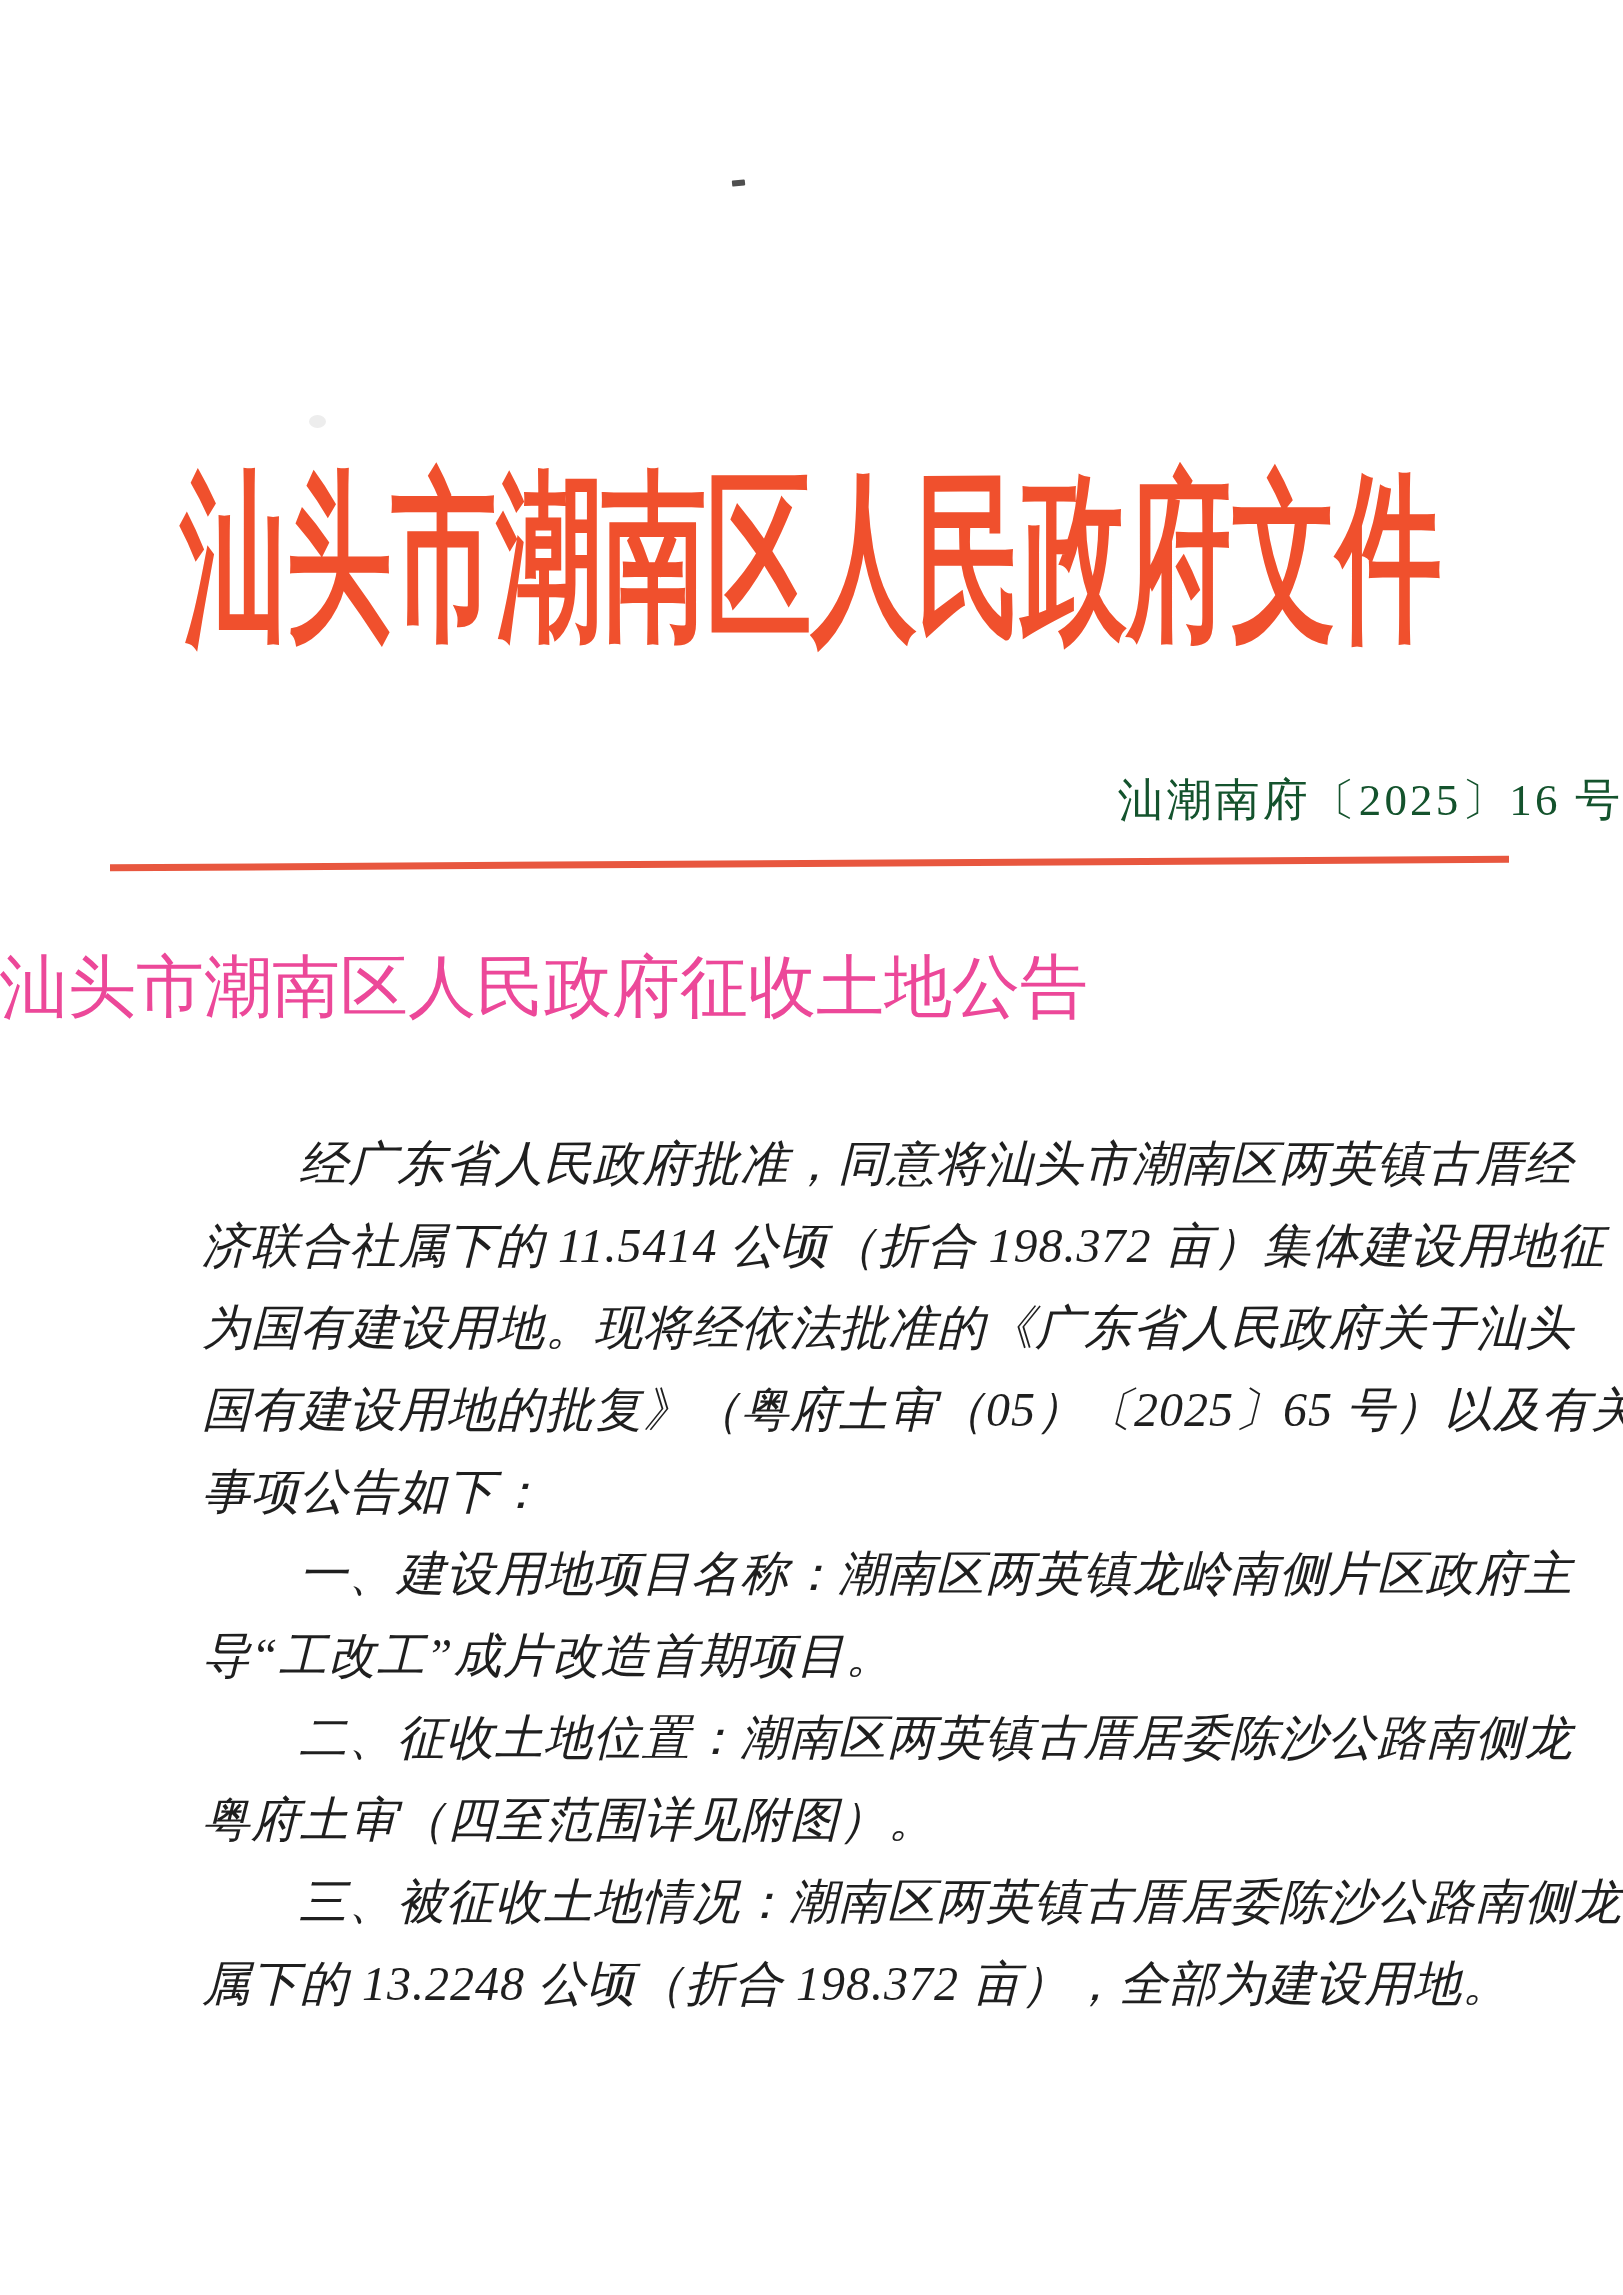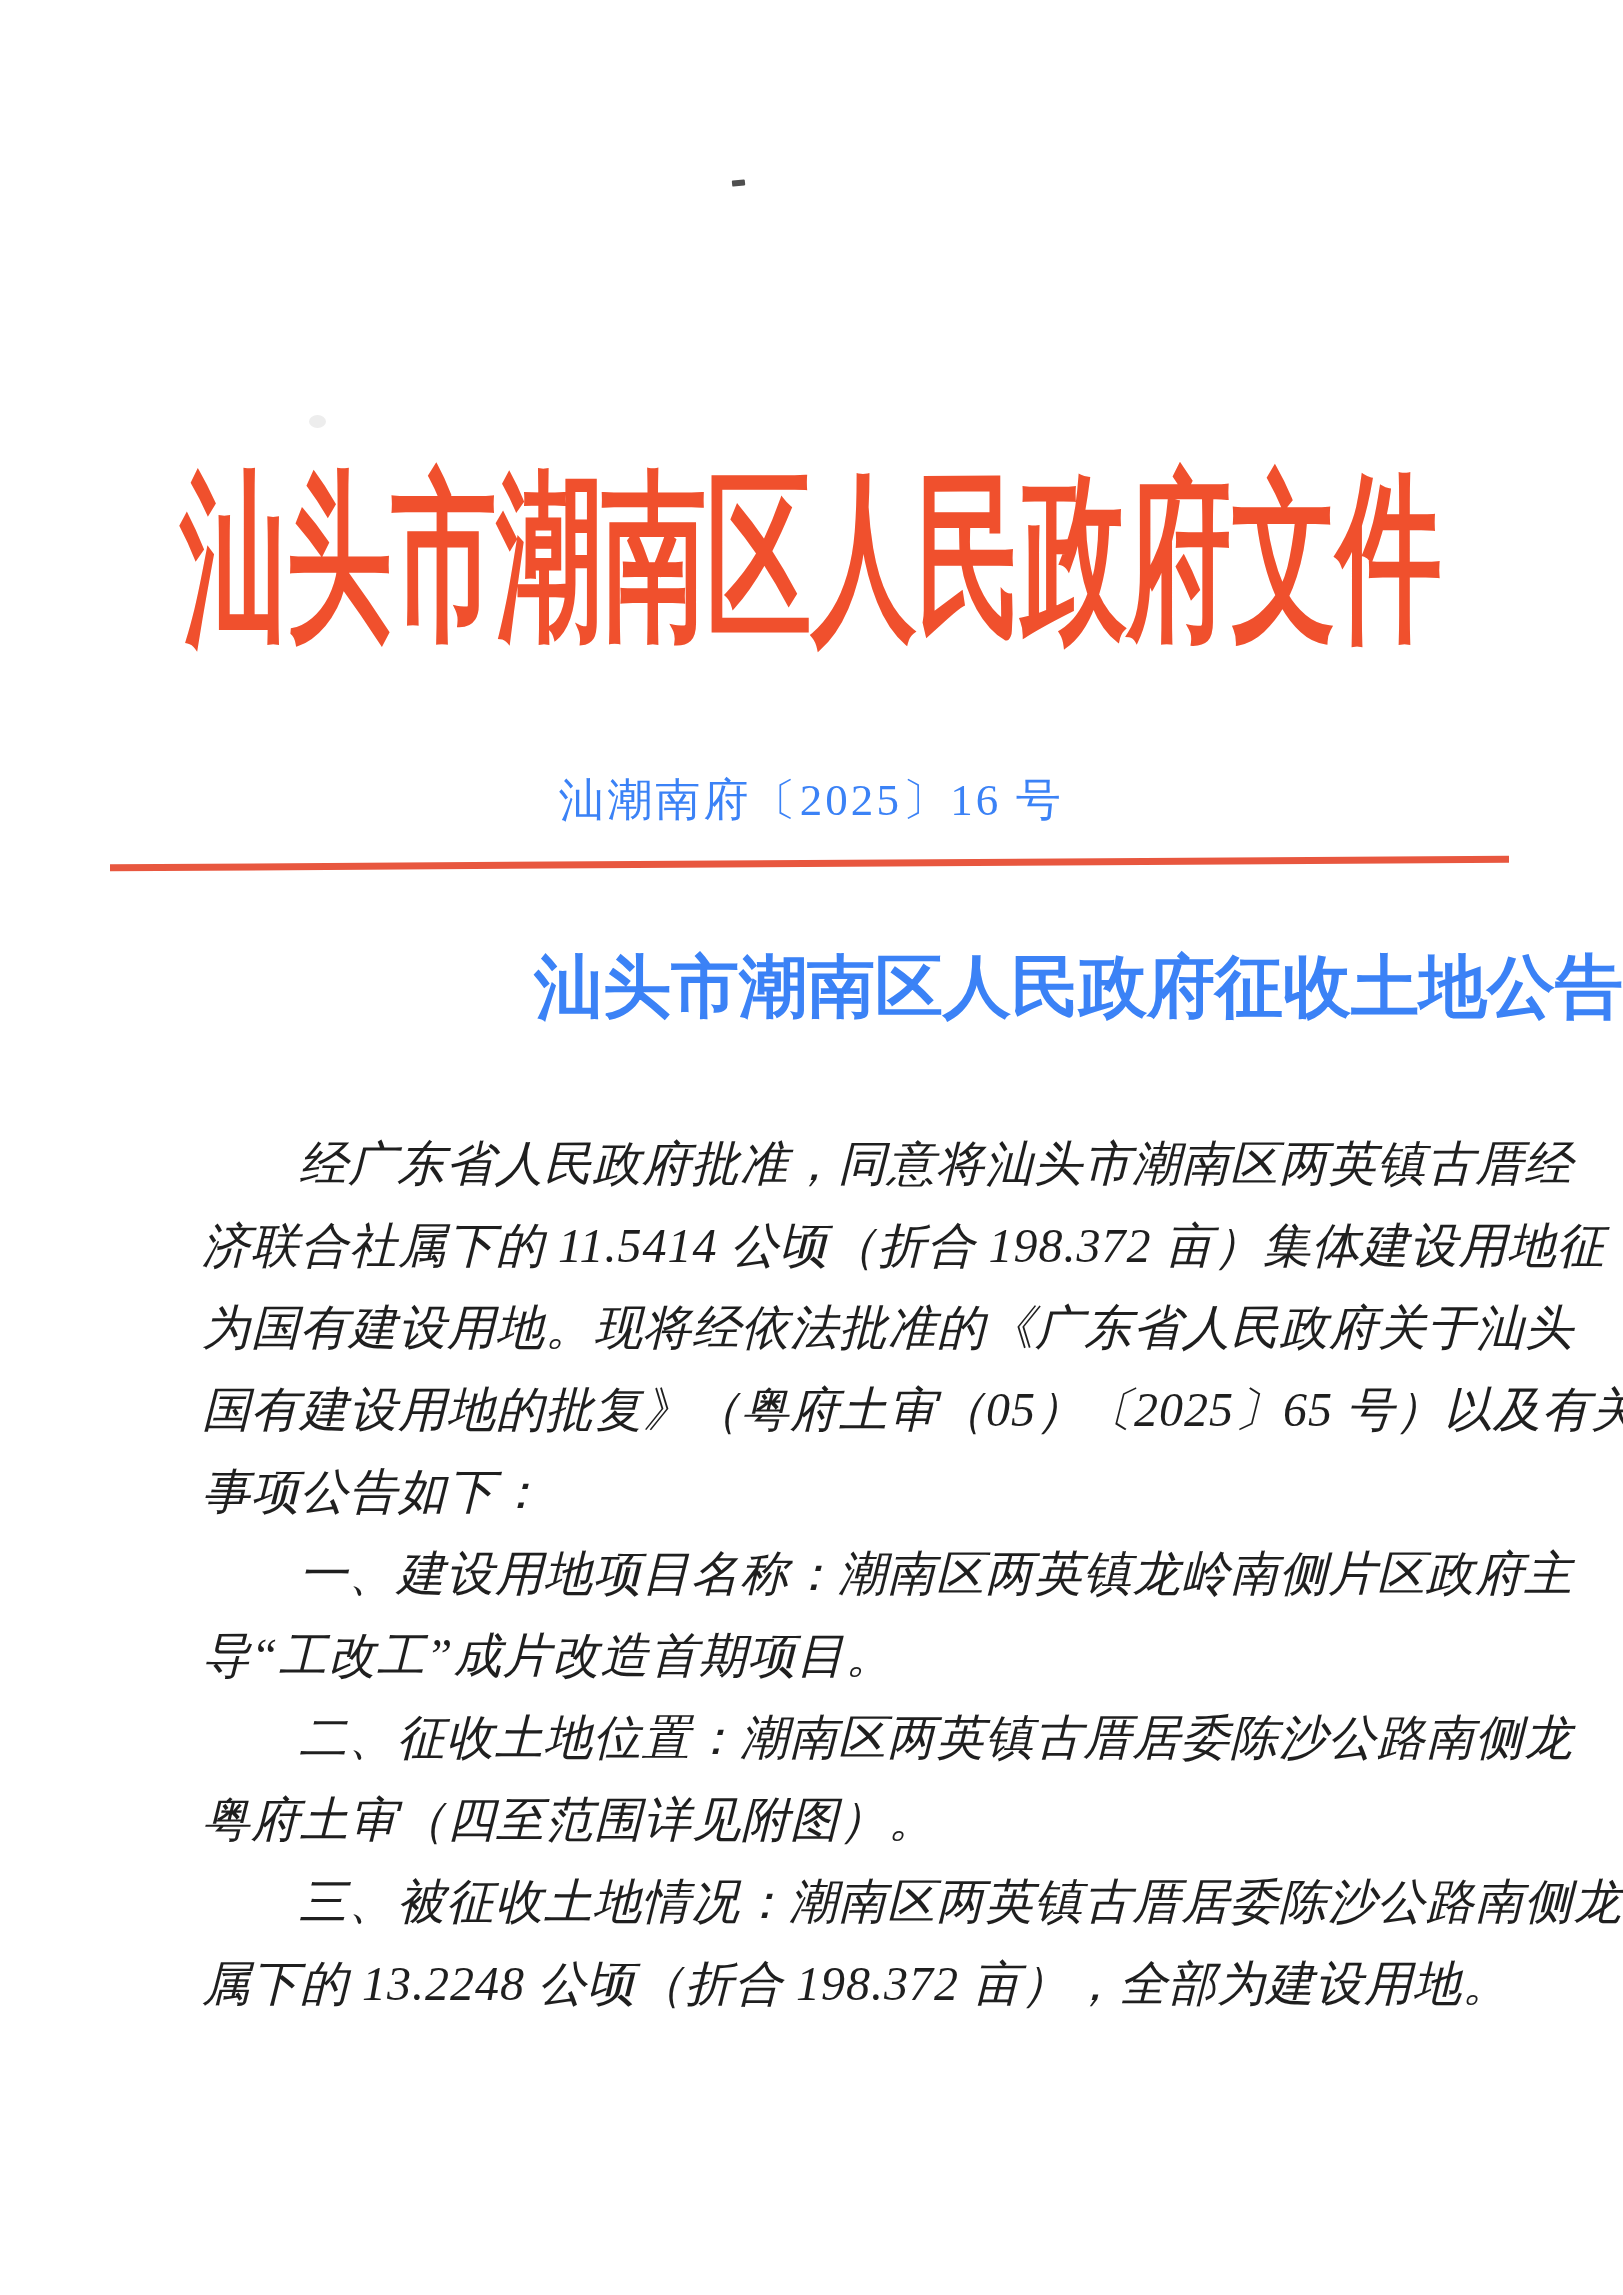--- a/index.html
+++ b/index.html
@@ -41,34 +41,34 @@
     position:absolute;left:0;top:468px;width:100%;
     text-align:center;
     font-size:105px;line-height:1;font-weight:900;
     color:var(--header-red);
     transform:scaleY(1.73);transform-origin:top center;
     letter-spacing:0px;white-space:nowrap;
   }
   
   #doc-number{
     position:absolute;left:0;top:777px;width:100%;
-    text-align:center;font-size:45px;line-height:1.05;
-    color:#3b82f6;letter-spacing:3.1px;white-space:nowrap;
+    text-align:right;font-size:45px;line-height:1.05;
+    color:#14532d;letter-spacing:3.1px;white-space:nowrap;
   }
   
   #red-rule{
     position:absolute;left:110px;top:860px;width:1399px;height:6.6px;
     background:var(--rule-red);
     transform:rotate(-0.35deg);transform-origin:center;
   }
   
   #doc-title{
     position:absolute;left:0;top:950px;width:100%;
-    text-align:right;font-size:68px;line-height:1.1;font-weight:bold;
-    color:#3b82f6;letter-spacing:0px;white-space:nowrap;
+    text-align:left;font-size:68px;line-height:1.1;font-weight:normal;
+    color:#ec4899;letter-spacing:0px;white-space:nowrap;
   }
   
   #doc-body{
     position:absolute;left:202px;top:1123px;width:1258px;
   }
   .body-line{
     height:82px;line-height:82px;
     font-size:48px;letter-spacing:1px;
     white-space:nowrap;color:var(--ink);font-style:italic;
   }

